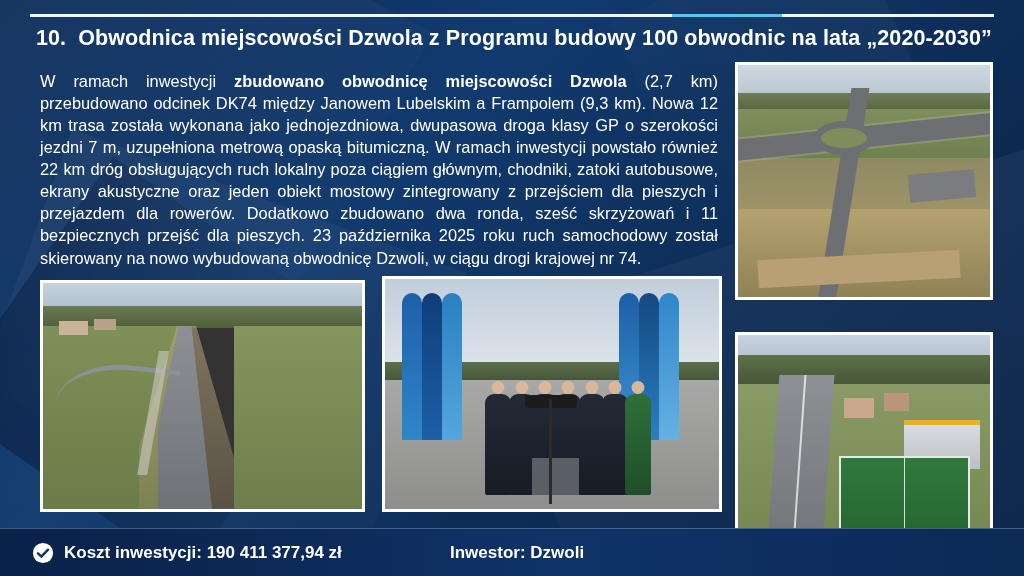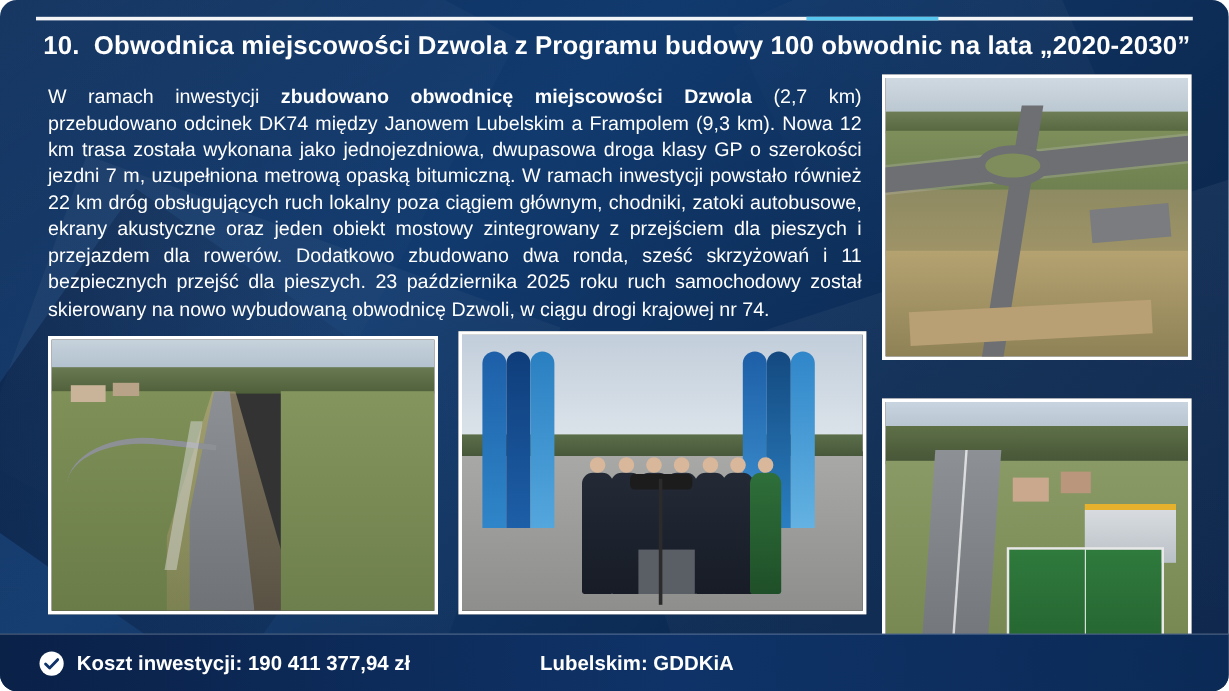--- a/index.html
+++ b/index.html
@@ -7,21 +7,20 @@
     width: 1024px; height: 576px;
     overflow: hidden;
     font-family: "Liberation Sans", sans-serif;
   }
   #slide {
     position: relative;
     width: 1024px; height: 576px;
     background:
       linear-gradient(135deg, #0e2f5c 0%, #113a6e 35%, #0c2a52 70%, #0a2248 100%);
     overflow: hidden;
-    border-radius: 14px;
   }
   
   .deco {
     position: absolute;
     pointer-events: none;
   }
   .deco-1 {
     left: -180px; top: -120px;
     width: 520px; height: 520px;
     background: linear-gradient(120deg, rgba(255,255,255,0.055), rgba(255,255,255,0));
@@ -377,16 +376,16 @@
       <div class="pitch"></div>
     </div>
   </div>
 
   <div class="bottom-bar">
     <svg class="check-icon" viewBox="0 0 24 24">
       <circle cx="12" cy="12" r="11" fill="#ffffff"></circle>
       <path d="M6.5 12.4 L10.2 16 L17.5 8.4" fill="none" stroke="#0f3368" stroke-width="2.6" stroke-linecap="round" stroke-linejoin="round"></path>
     </svg>
     <div class="cost">Koszt inwestycji: 190 411 377,94 zł</div>
-    <div class="investor">Lubelskim: GDDKiA</div>
+    <div class="investor">Inwestor: Dzwoli</div>
   </div>
 
 </div>
 
 </body></html>

